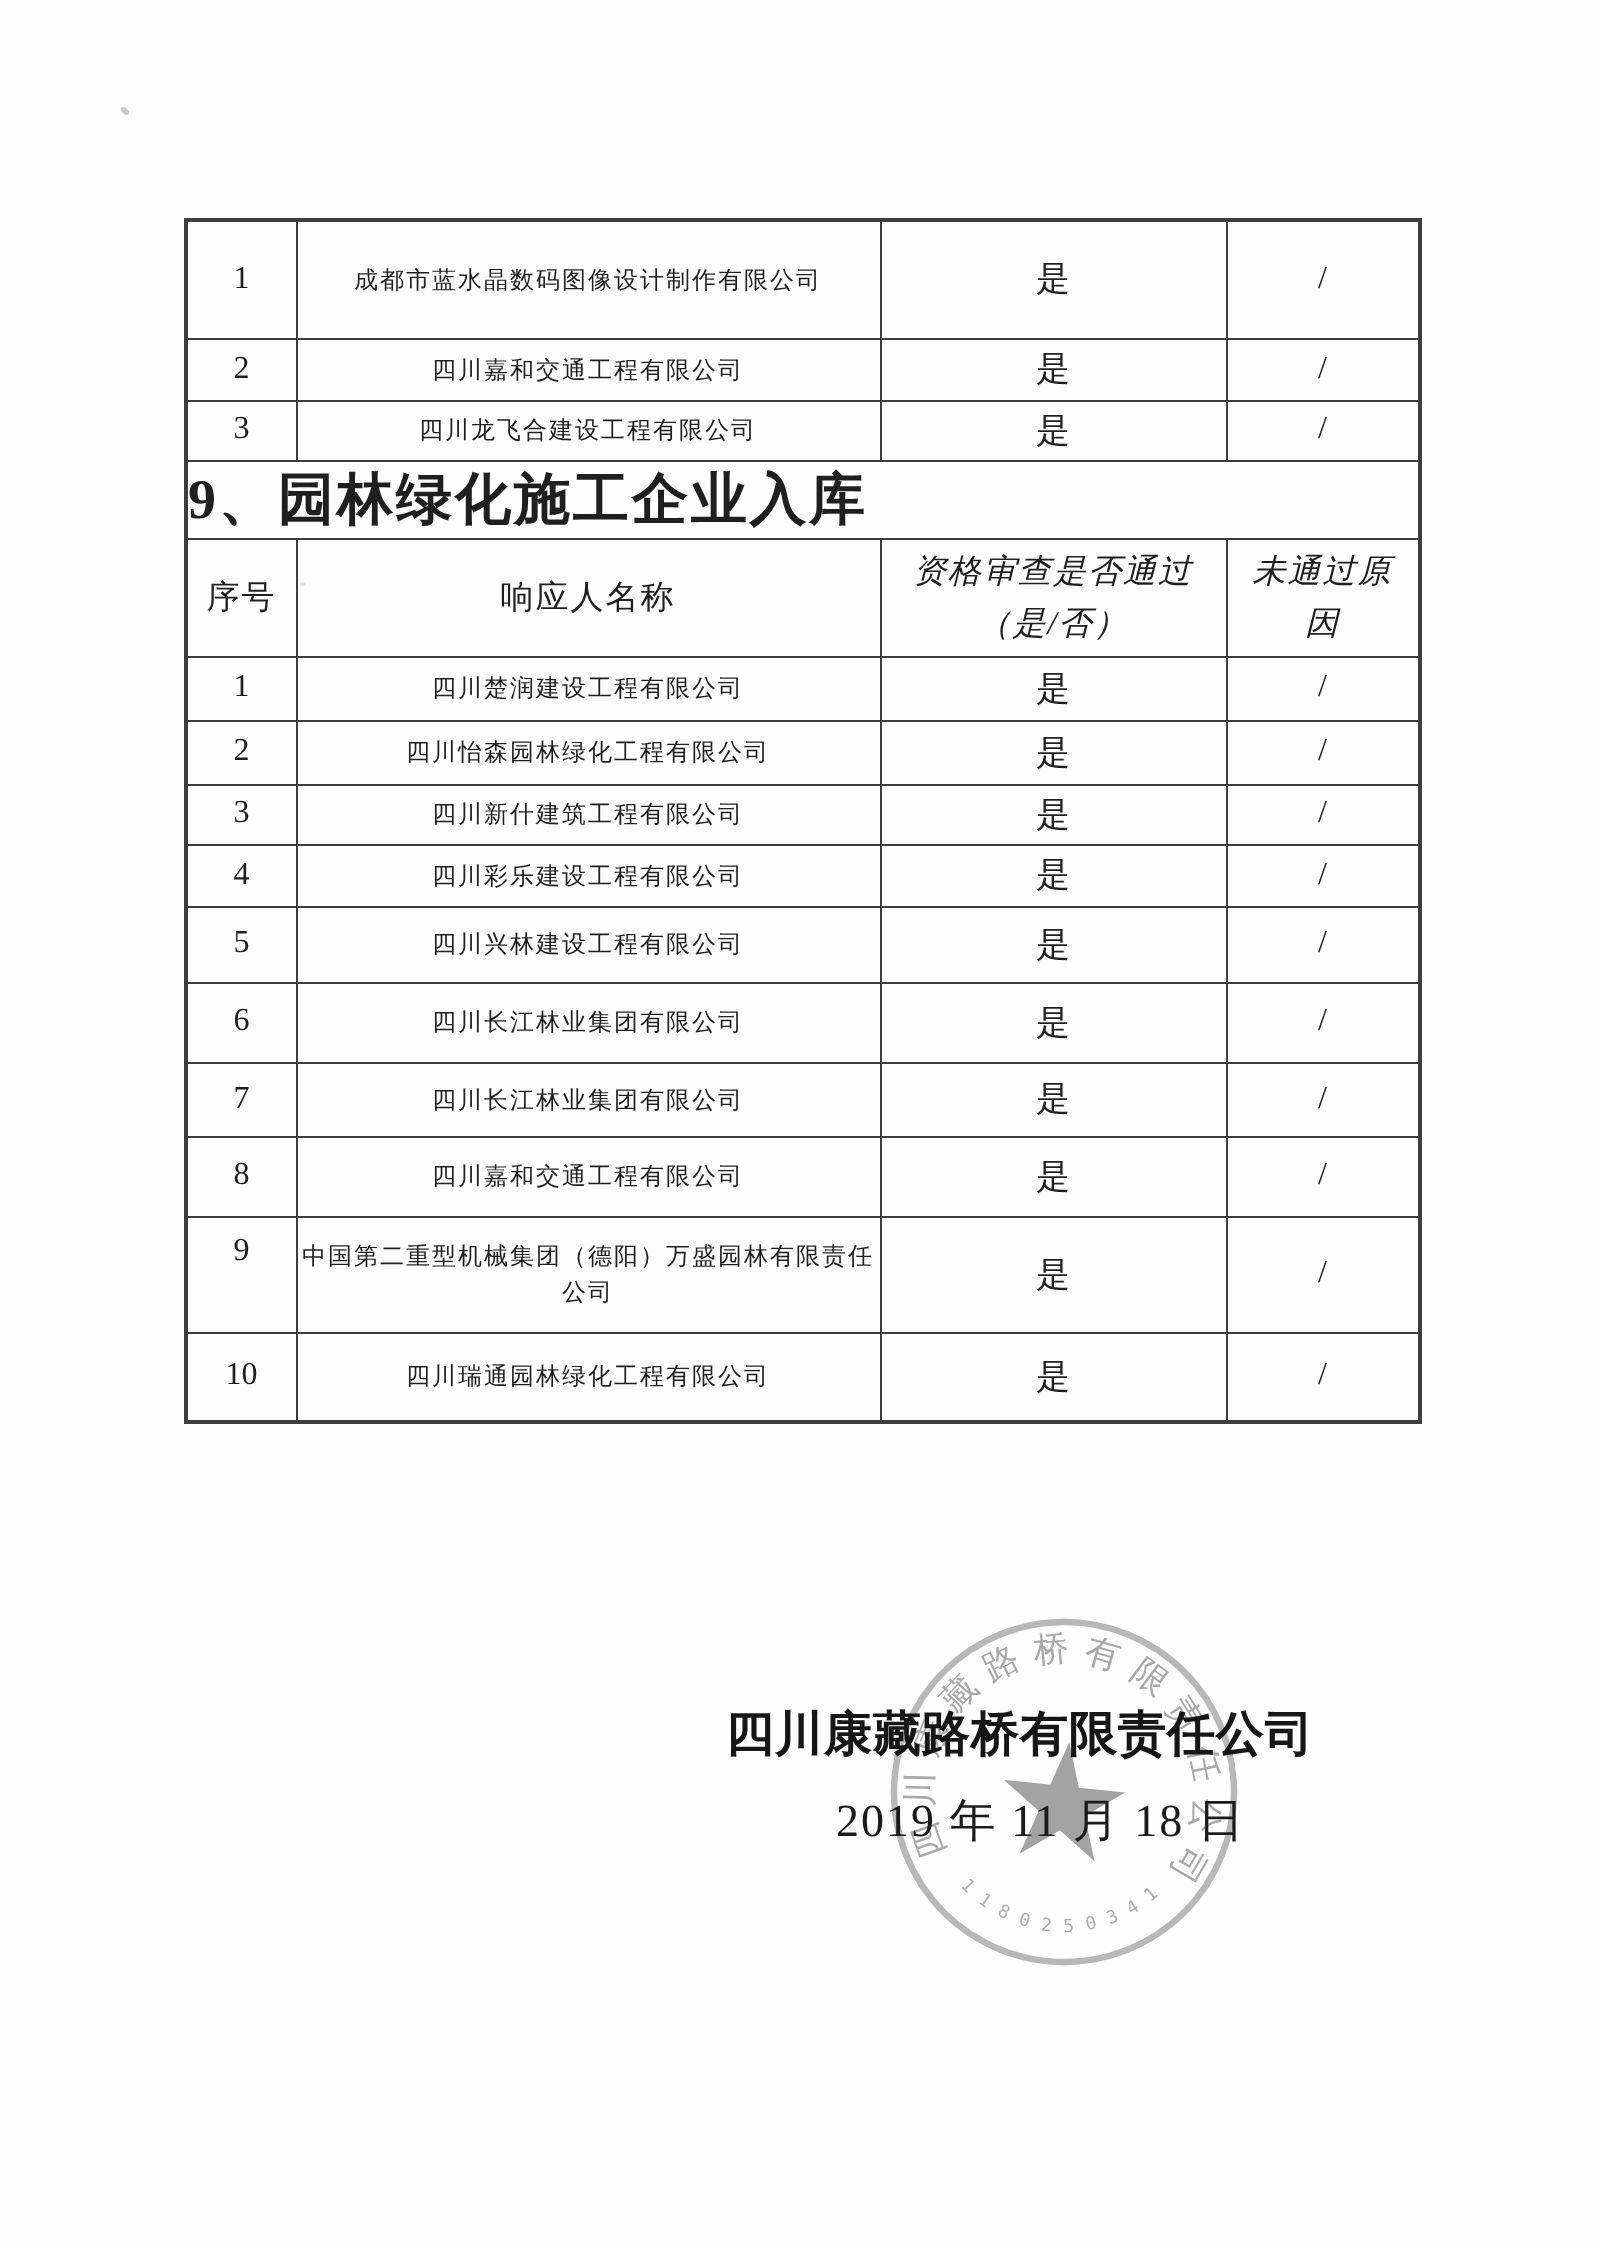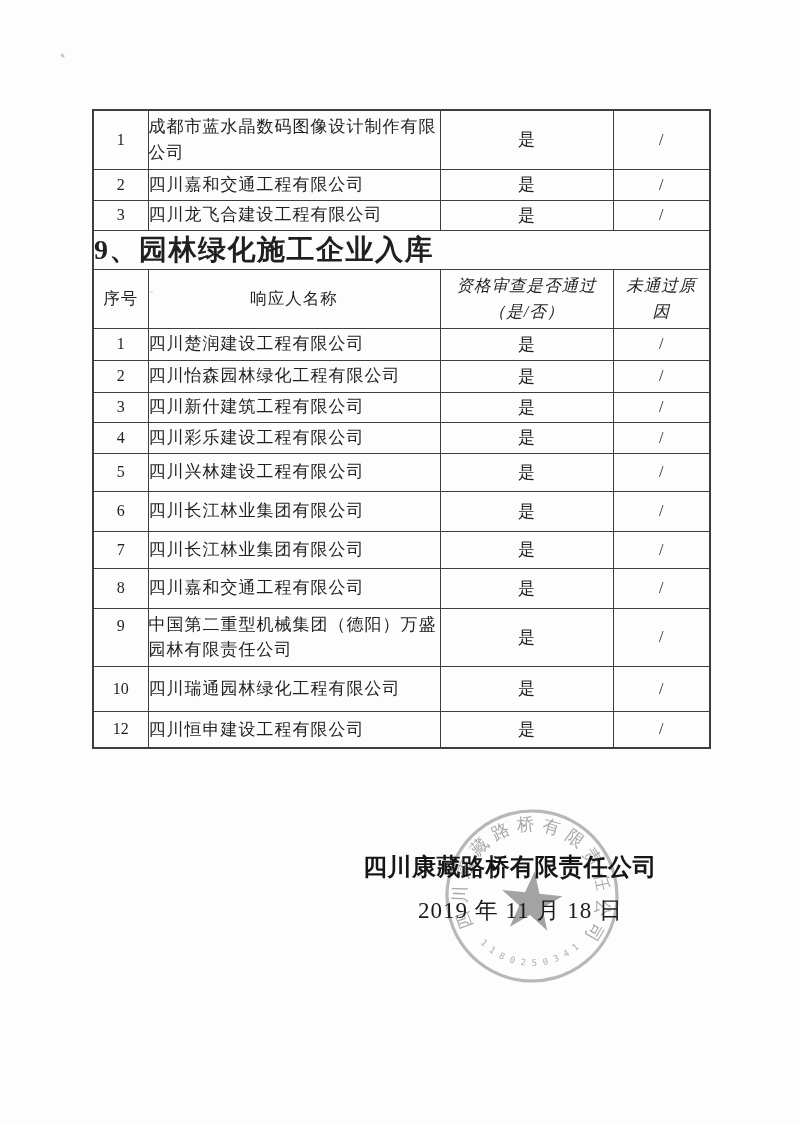--- a/index.html
+++ b/index.html
@@ -12,21 +12,21 @@
   .doc-table{
     position:absolute;left:92px;top:109px;width:617px;
     border-collapse:collapse;table-layout:fixed;
     border:2px solid #3e3e3e;
   }
   .doc-table td{
     border:1.5px solid #3e3e3e;vertical-align:middle;padding:0;
     color:#1f1f1f;
   }
   .c-no{text-align:center;font-size:16px;}
-  .c-name{padding:3px 10px 3px 9px;font-size:17px;letter-spacing:1px;line-height:1.5;}
+  .c-name{padding:3px 10px 3px 9px;font-size:12px;letter-spacing:1px;line-height:1.5;text-align:center;}
   .c-pass{text-align:center;font-size:17px;}
   .c-slash{text-align:center;font-size:16px;}
   .section-cell{font-size:28px;font-weight:bold;letter-spacing:1.5px;padding:2px 4px 2px 8px;}
   .hdr{text-align:center;font-size:16.5px;line-height:26px;letter-spacing:1px;}
   .hdr span{display:block;font-style:italic;}
   
   .company{
     position:absolute;left:363px;top:851px;z-index:2;
     font-size:24px;font-weight:bold;letter-spacing:.5px;color:#161616;white-space:nowrap;
   }
@@ -146,26 +146,20 @@
         <td class="c-name">中国第二重型机械集团（德阳）万盛园林有限责任公司</td>
         <td class="c-pass">是</td>
         <td class="c-slash">/</td>
       </tr>
       <tr style="height:45px">
         <td class="c-no">10</td>
         <td class="c-name">四川瑞通园林绿化工程有限公司</td>
         <td class="c-pass">是</td>
         <td class="c-slash">/</td>
       </tr>
-      <tr style="height:37px">
-        <td class="c-no">12</td>
-        <td class="c-name">四川恒申建设工程有限公司</td>
-        <td class="c-pass">是</td>
-        <td class="c-slash">/</td>
-      </tr>
     </tbody>
   </table>
 
   <svg class="stamp" width="190" height="190" viewBox="0 0 190 190">
     <defs>
       <path id="arcTop" d="M 40.9,132.9 A 66,66 0 1 1 149.1,132.9" fill="none"></path>
       <path id="arcBottom" d="M 37.7,135.2 A 70,70 0 0 0 152.3,135.2" fill="none"></path>
     </defs>
     <circle cx="95" cy="95" r="85" fill="none" stroke-width="3.2" opacity="0.72" stroke="#9c9c9c"></circle>
     <path opacity="0.8" d="M95,70 L102.2,92.1 L125.4,92.1 L106.6,105.8 L113.8,127.9 L95,114.2 L76.2,127.9 L83.4,105.8 L64.6,92.1 L87.8,92.1 Z" fill="#8c8c8c"></path>

